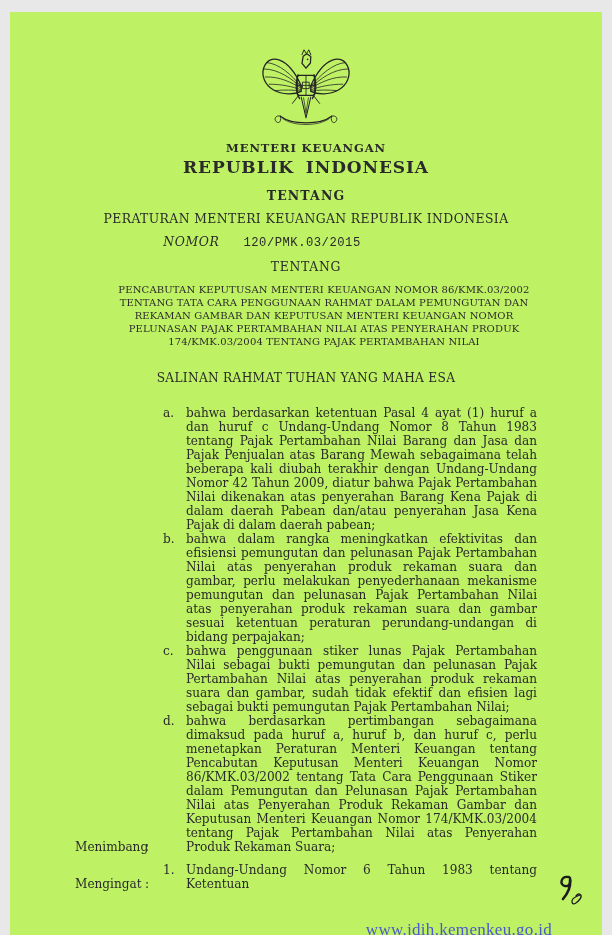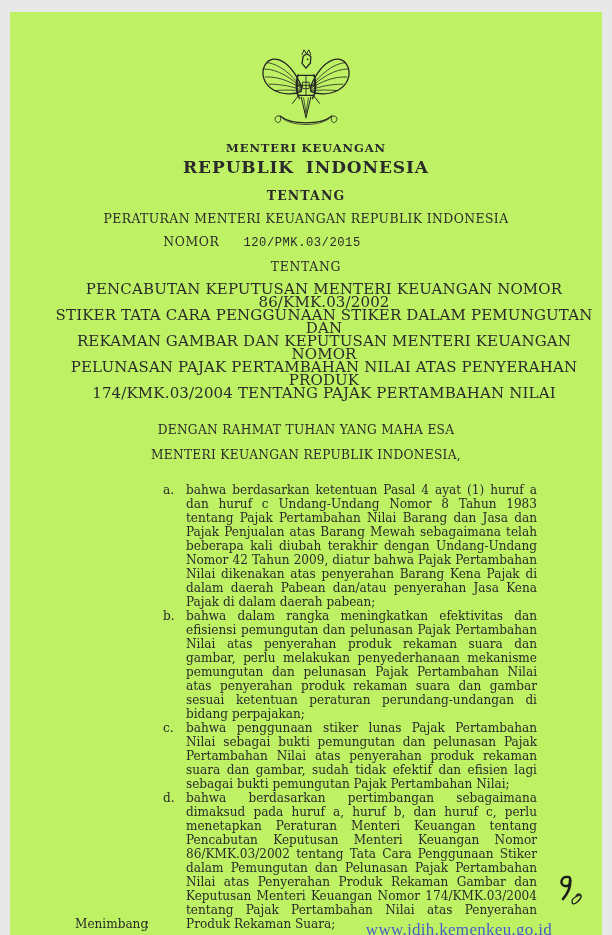--- a/index.html
+++ b/index.html
@@ -9,24 +9,24 @@
     font-family:"DejaVu Serif","Liberation Serif",serif;
   }
   .center{text-align:center;}
   .emblem-wrap{padding-top:32px;text-align:center;}
   .emblem-wrap svg{display:inline-block;}
   .ministry-line1{margin-top:3px;font-size:11.5px;font-weight:bold;letter-spacing:0.9px;}
   .ministry-line2{margin-top:2px;font-size:17px;font-weight:bold;letter-spacing:0.9px;word-spacing:5px;}
   .salinan{margin-top:11px;font-size:12.5px;font-weight:bold;letter-spacing:1.1px;}
   .regulation{margin-top:8px;font-size:12.4px;letter-spacing:0.4px;}
   .nomor-line{margin-top:8px;font-size:12.4px;position:relative;left:-44px;}
-  .nomor-label{letter-spacing:0.6px;}
+  .nomor-label{letter-spacing:0.6px;font-style:italic;}
   .nomor-value{margin-left:24px;font-family:"Liberation Mono","DejaVu Sans Mono",monospace;font-size:12.2px;letter-spacing:0.5px;}
   .tentang{margin-top:9px;font-size:12.4px;letter-spacing:0.7px;}
-  .title-block{margin-top:9px;font-size:15px;line-height:13px;letter-spacing:0.15px;padding-left:36px;}
+  .title-block{margin-top:9px;font-size:10px;line-height:13px;letter-spacing:0.15px;padding-left:36px;}
   .invocation{margin-top:23px;font-size:12.2px;letter-spacing:0.3px;}
   .authority{margin-top:11px;font-size:12.2px;letter-spacing:0.3px;}
   .body-block{margin:21px 65px 0 65px;font-size:12.1px;line-height:14px;}
   .clause{display:flex;align-items:flex-end;}
   .clause + .clause{margin-top:9px;}
   .clause-label{width:70px;flex-shrink:0;}
   .clause-colon{width:18px;flex-shrink:0;}
   .clause-items{flex:1;min-width:0;}
   .item{display:flex;align-items:flex-start;}
   .item-marker{width:23px;flex-shrink:0;}
@@ -92,28 +92,27 @@
 
   <div class="salinan center">TENTANG</div>
   <div class="regulation center">PERATURAN MENTERI KEUANGAN REPUBLIK INDONESIA</div>
   <div class="nomor-line center">
     <span class="nomor-label">NOMOR</span><span class="nomor-value">120/PMK.03/2015</span>
   </div>
   <div class="tentang center">TENTANG</div>
 
   <div class="title-block center">
     <div>PENCABUTAN KEPUTUSAN MENTERI KEUANGAN NOMOR 86/KMK.03/2002</div>
-    <div>STIKER TATA CARA PENGGUNAAN STIKER DALAM PEMUNGUTAN DAN</div>
+    <div>TENTANG TATA CARA PENGGUNAAN RAHMAT DALAM PEMUNGUTAN DAN</div>
     <div>REKAMAN GAMBAR DAN KEPUTUSAN MENTERI KEUANGAN NOMOR</div>
     <div>PELUNASAN PAJAK PERTAMBAHAN NILAI ATAS PENYERAHAN PRODUK</div>
     <div>174/KMK.03/2004 TENTANG PAJAK PERTAMBAHAN NILAI</div>
   </div>
 
-  <div class="invocation center">DENGAN RAHMAT TUHAN YANG MAHA ESA</div>
-  <div class="authority center">MENTERI KEUANGAN REPUBLIK INDONESIA,</div>
+  <div class="invocation center">SALINAN RAHMAT TUHAN YANG MAHA ESA</div>
 
   <div class="body-block">
 
     <div class="clause">
       <div class="clause-label">Menimbang</div>
       <div class="clause-colon">:</div>
       <div class="clause-items">
         <div class="item">
           <div class="item-marker">a.</div>
           <div class="item-text">bahwa berdasarkan ketentuan Pasal 4 ayat (1) huruf a dan huruf c Undang-Undang Nomor 8 Tahun 1983 tentang Pajak Pertambahan Nilai Barang dan Jasa dan Pajak Penjualan atas Barang Mewah sebagaimana telah beberapa kali diubah terakhir dengan Undang-Undang Nomor 42 Tahun 2009, diatur bahwa Pajak Pertambahan Nilai dikenakan atas penyerahan Barang Kena Pajak di dalam daerah Pabean dan/atau penyerahan Jasa Kena Pajak di dalam daerah pabean;</div>

